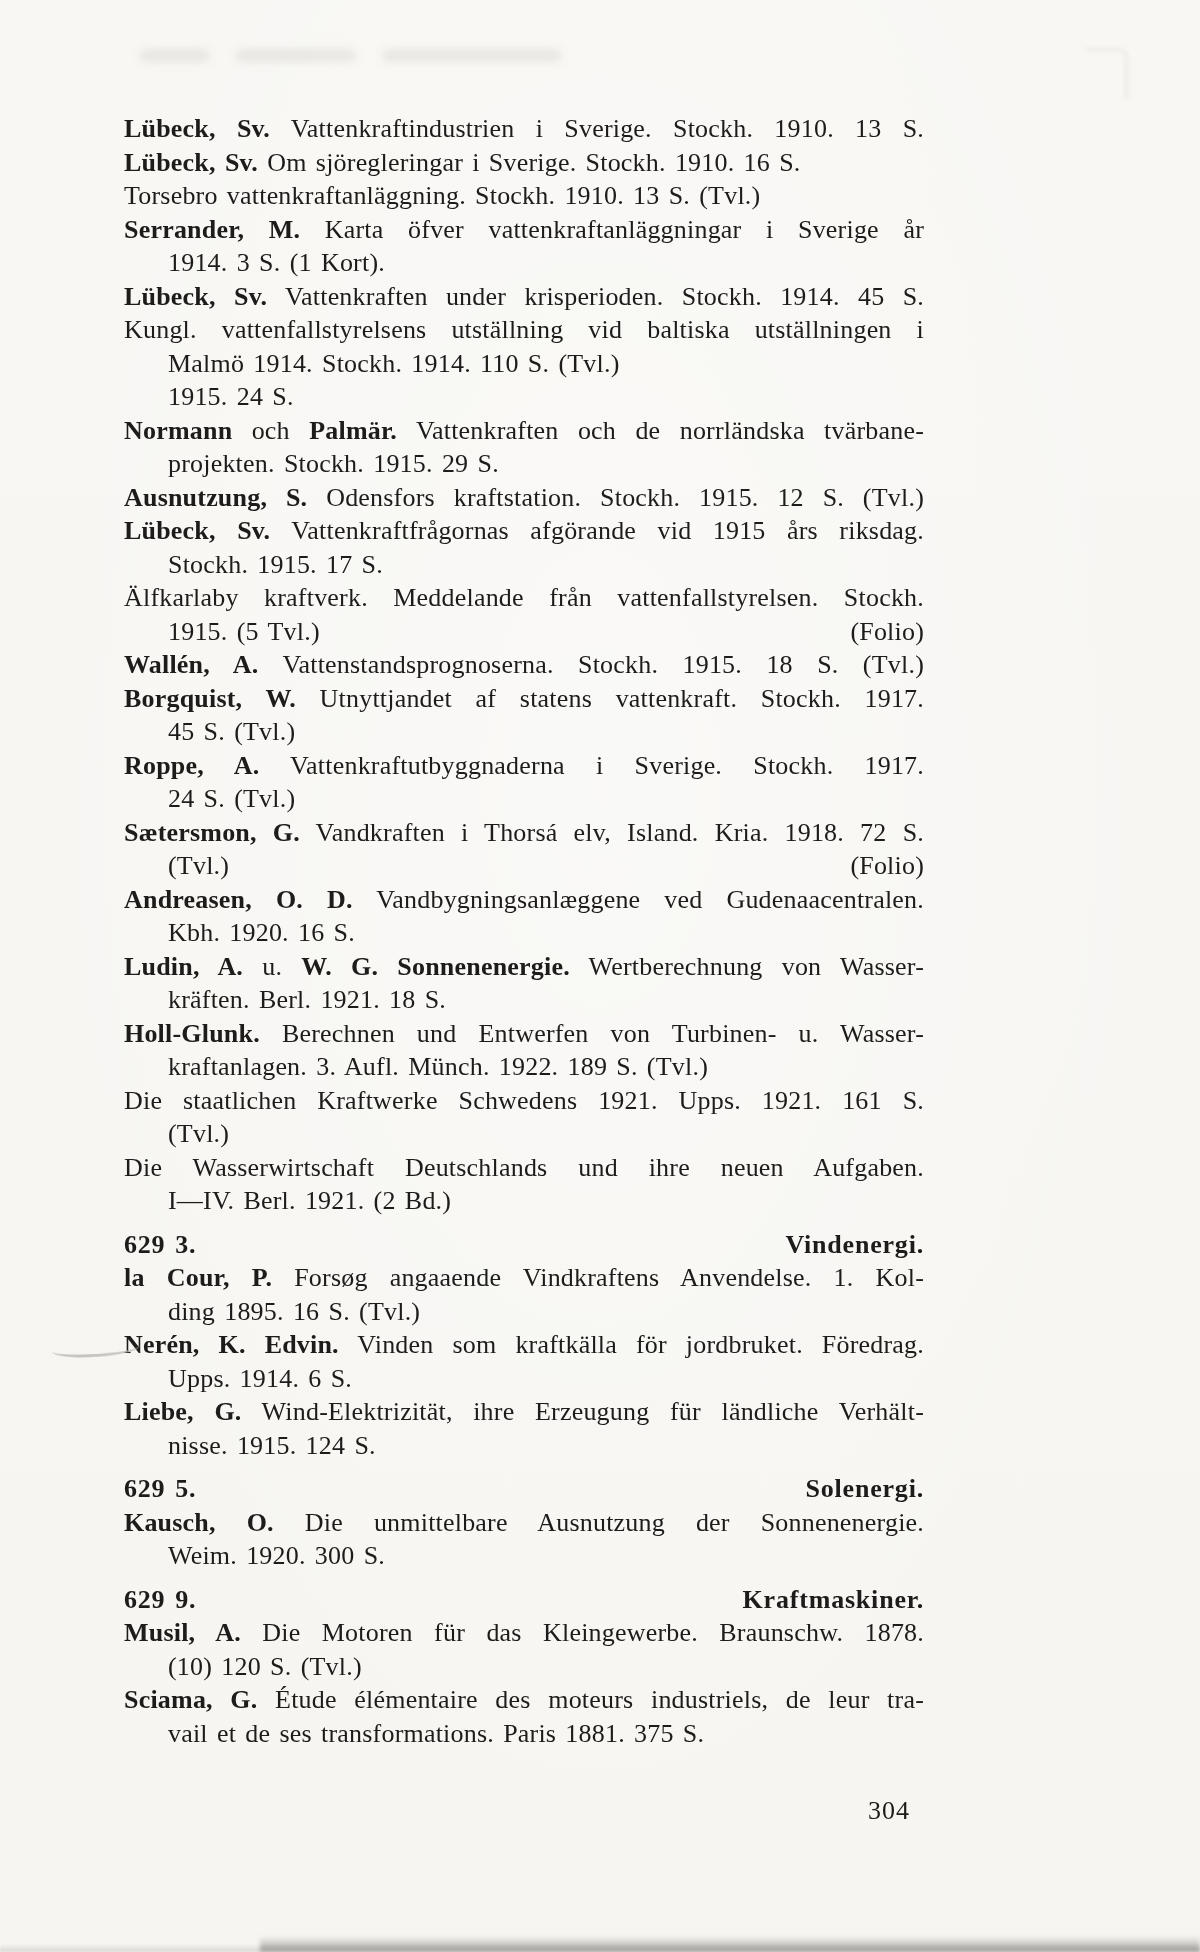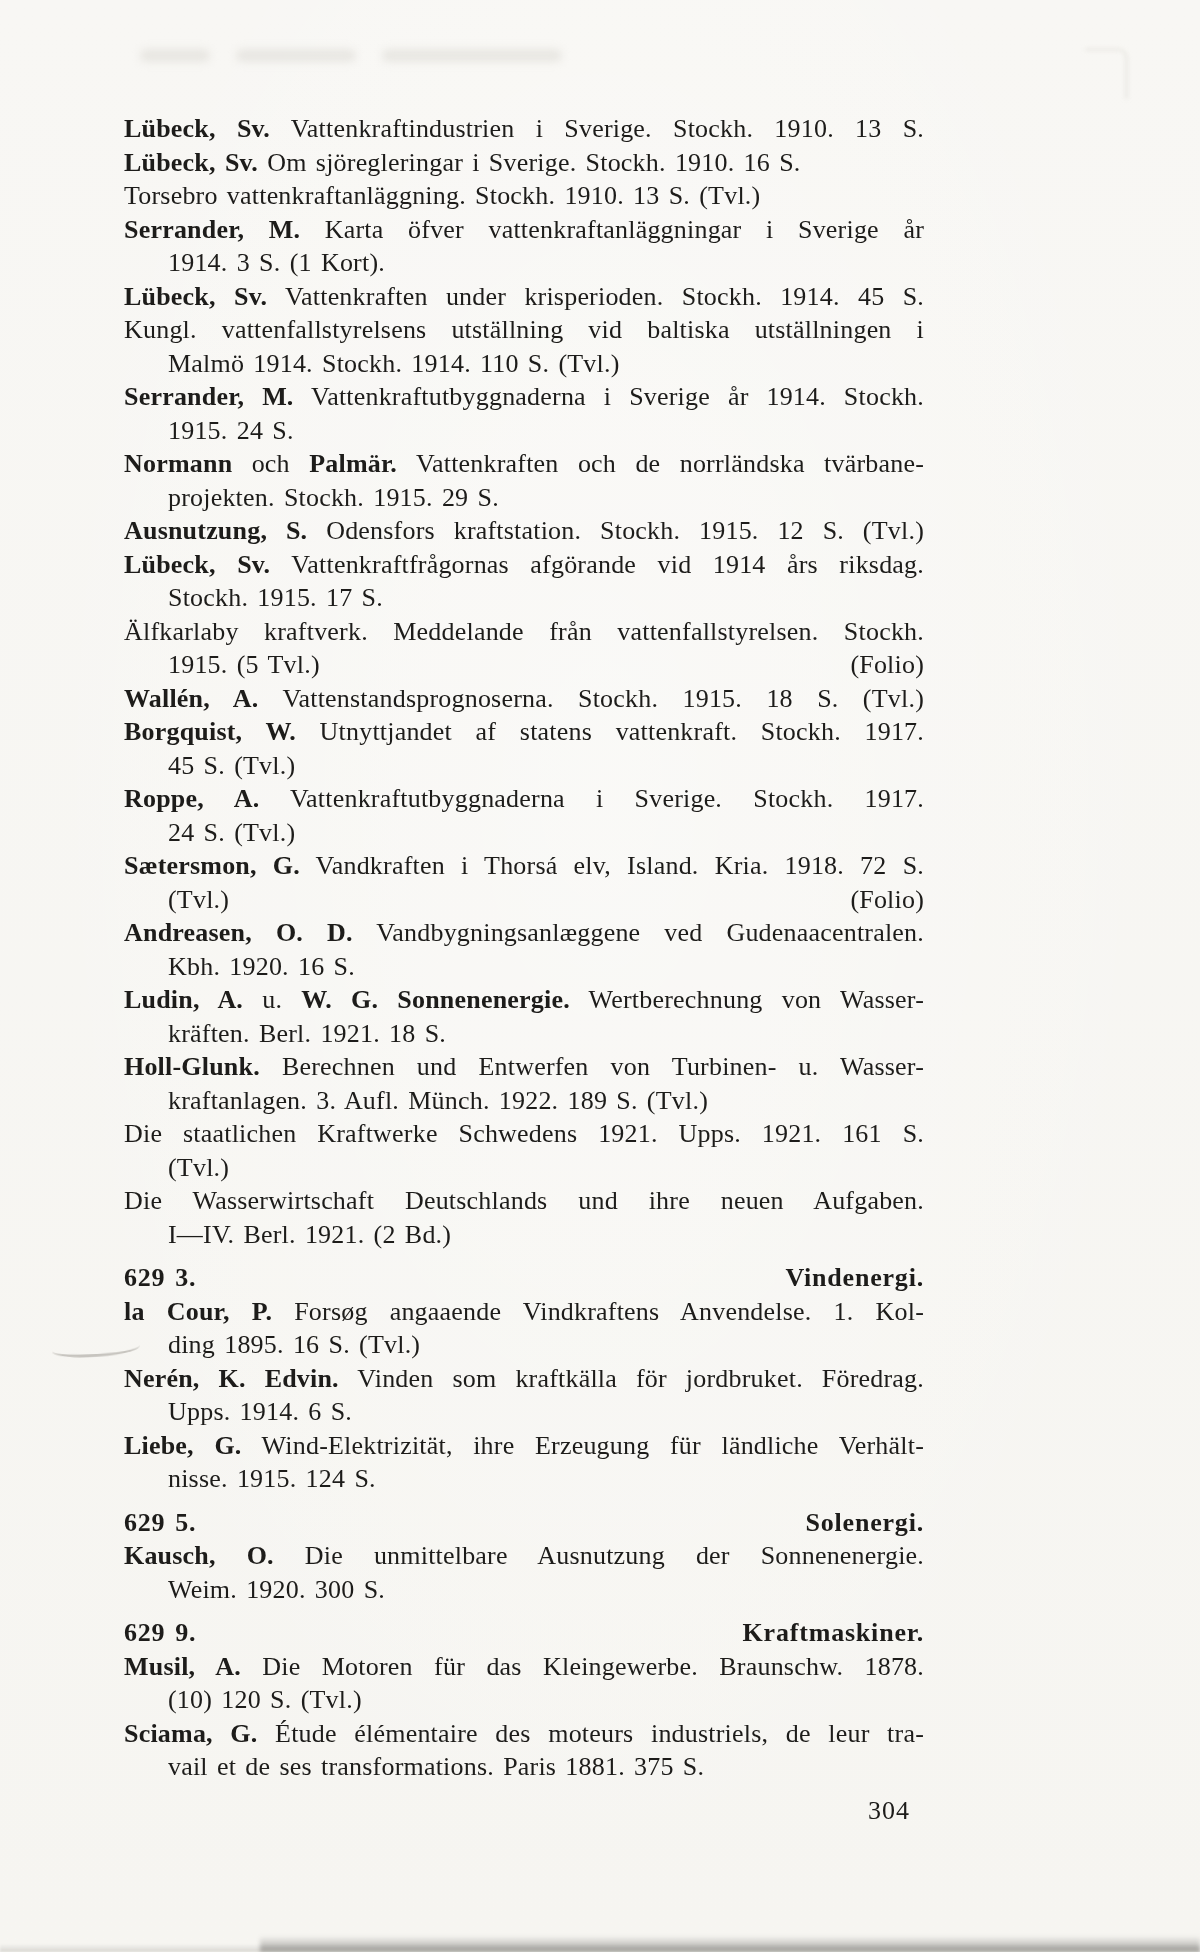--- a/index.html
+++ b/index.html
@@ -95,26 +95,25 @@
 
   <div class="text-block">
       <div class="line just"><span class="b">Lübeck, Sv.</span><span> Vattenkraftindustrien i Sverige. Stockh. 1910. 13 S.</span></div>
       <div class="line"><span class="b">Lübeck, Sv.</span><span> Om sjöregleringar i Sverige. Stockh. 1910. 16 S.</span></div>
       <div class="line"><span>Torsebro vattenkraftanläggning. Stockh. 1910. 13 S. (Tvl.)</span></div>
       <div class="line just"><span class="b">Serrander, M.</span><span> Karta öfver vattenkraftanläggningar i Sverige år</span></div>
       <div class="line cont"><span>1914. 3 S. (1 Kort).</span></div>
       <div class="line just"><span class="b">Lübeck, Sv.</span><span> Vattenkraften under krisperioden. Stockh. 1914. 45 S.</span></div>
       <div class="line just"><span>Kungl. vattenfallstyrelsens utställning vid baltiska utställningen i</span></div>
       <div class="line cont"><span>Malmö 1914. Stockh. 1914. 110 S. (Tvl.)</span></div>
-      <div class="line just"><span class="b">Serrander, M.</span><span> Vattenkraftutbyggnaderna i Sverige år 1914. Stockh.</span></div>
       <div class="line cont"><span>1915. 24 S.</span></div>
       <div class="line just"><span class="b">Normann</span><span> och </span><span class="b">Palmär.</span><span> Vattenkraften och de norrländska tvärbane-</span></div>
       <div class="line cont"><span>projekten. Stockh. 1915. 29 S.</span></div>
       <div class="line just"><span class="b">Ausnutzung, S.</span><span> Odensfors kraftstation. Stockh. 1915. 12 S. (Tvl.)</span></div>
-      <div class="line just"><span class="b">Lübeck, Sv.</span><span> Vattenkraftfrågornas afgörande vid 1914 års riksdag.</span></div>
+      <div class="line just"><span class="b">Lübeck, Sv.</span><span> Vattenkraftfrågornas afgörande vid 1915 års riksdag.</span></div>
       <div class="line cont"><span>Stockh. 1915. 17 S.</span></div>
       <div class="line just"><span>Älfkarlaby kraftverk. Meddelande från vattenfallstyrelsen. Stockh.</span></div>
       <div class="line cont flexline">
         <span><span>1915. (5 Tvl.)</span></span>
         <span>(Folio)</span>
       </div>
       <div class="line just"><span class="b">Wallén, A.</span><span> Vattenstandsprognoserna. Stockh. 1915. 18 S. (Tvl.)</span></div>
       <div class="line just"><span class="b">Borgquist, W.</span><span> Utnyttjandet af statens vattenkraft. Stockh. 1917.</span></div>
       <div class="line cont"><span>45 S. (Tvl.)</span></div>
       <div class="line just"><span class="b">Roppe, A.</span><span> Vattenkraftutbyggnaderna i Sverige. Stockh. 1917.</span></div>

